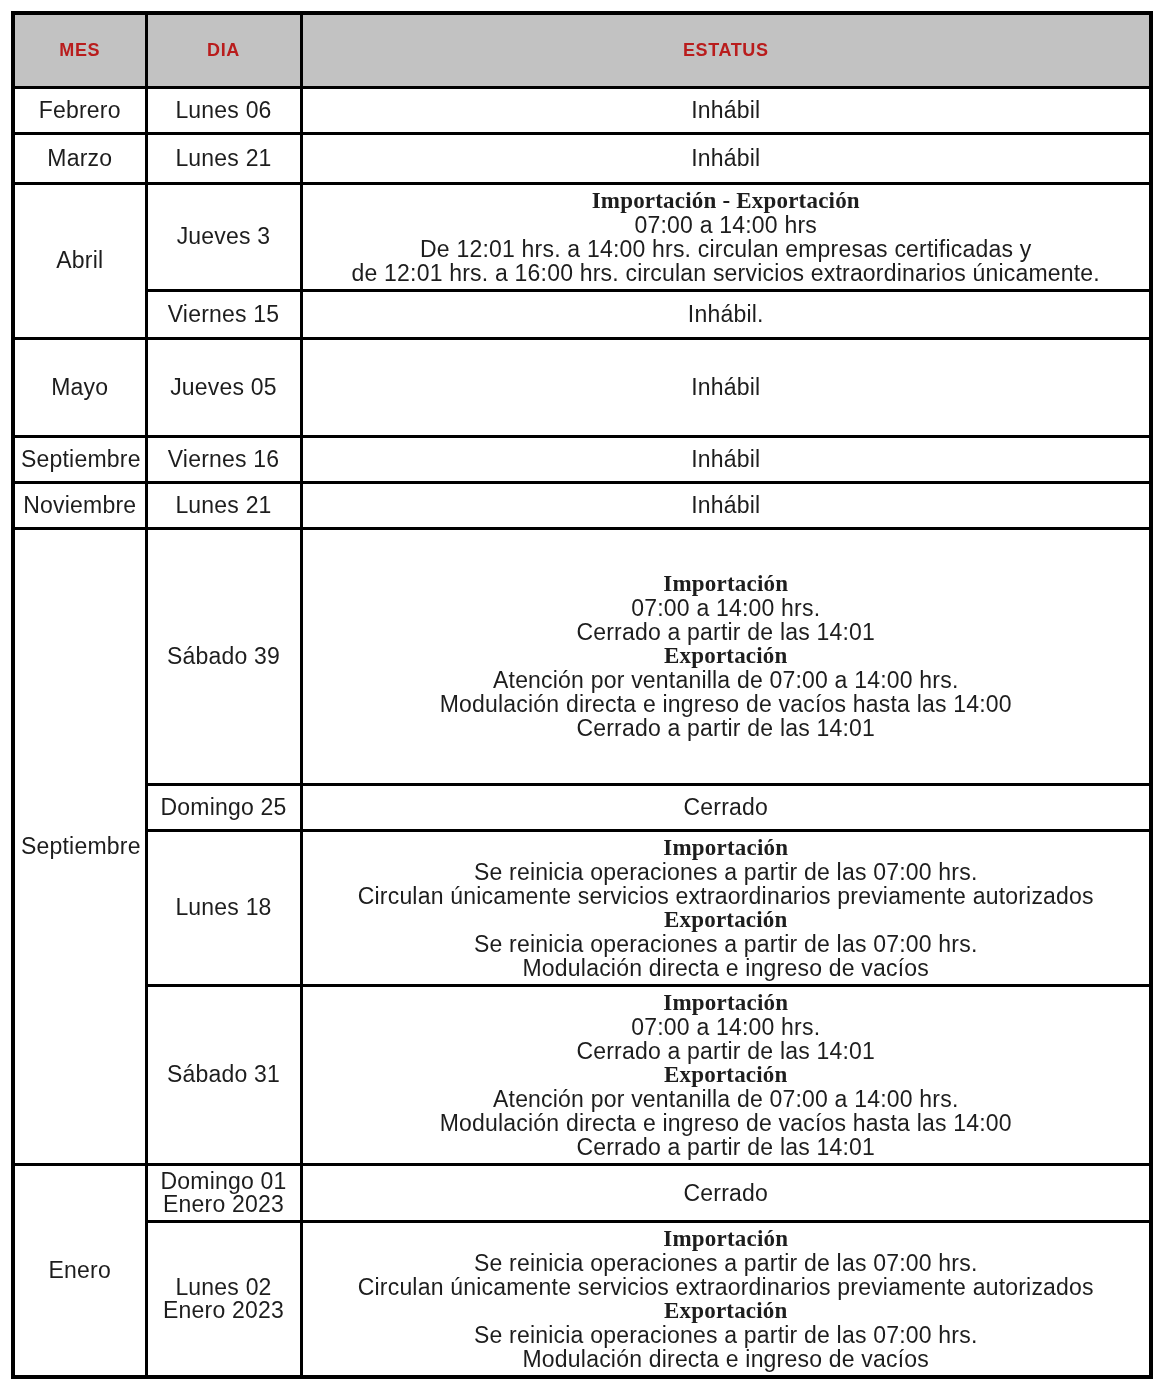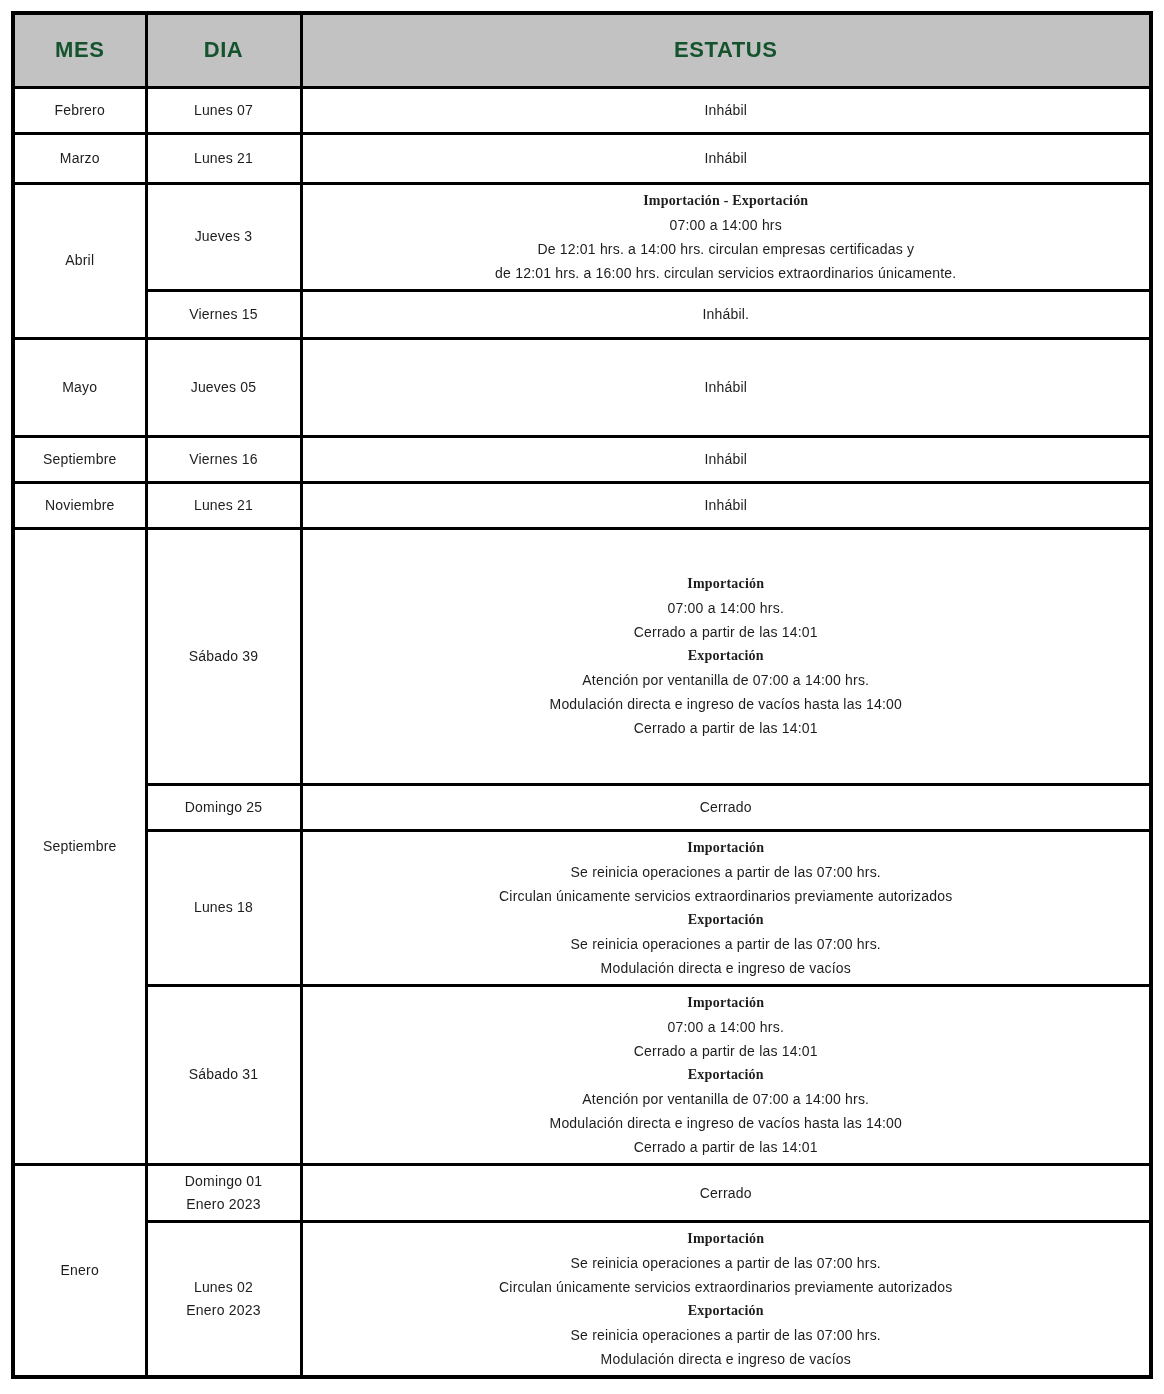--- a/index.html
+++ b/index.html
@@ -26,28 +26,28 @@
   .schedule th, .schedule td {
     border: 3px solid var(--border);
     text-align: center;
     vertical-align: middle;
     padding: 4px 6px;
     box-sizing: border-box;
     overflow: hidden;
   }
   .schedule thead th {
     background: var(--header-bg);
-    color: #14532d;
-    font-size: 22px;
+    color: #b91c1c;
+    font-size: 18px;
     font-weight: bold;
     letter-spacing: 0.6px;
     height: 74px;
   }
   .schedule td {
-    font-size: 14px;
+    font-size: 23px;
     letter-spacing: 0.2px;
   }
   .month-cell, .day-cell { font-size: 17px; }
   .day-line, .month-line { display: block; line-height: 23px; }
   .status-line { display: block; line-height: 24px; }
   .status-line.b { font-weight: bold; font-family: Liberation Serif, serif; }
 </style>
 </head>
 <body>
 
@@ -64,21 +64,21 @@
         <th>DIA</th>
         <th>ESTATUS</th>
       </tr>
     </thead>
     <tbody>
         <tr style="height: 46px;">
           <td class="month-cell" rowspan="1">
             <span class="month-line">Febrero</span>
           </td>
           <td class="day-cell">
-            <span class="day-line">Lunes 07</span>
+            <span class="day-line">Lunes 06</span>
           </td>
           <td class="status-cell">
             <span class="status-line">Inhábil</span>
           </td>
         </tr>
         <tr style="height: 50px;">
           <td class="month-cell" rowspan="1">
             <span class="month-line">Marzo</span>
           </td>
           <td class="day-cell">

